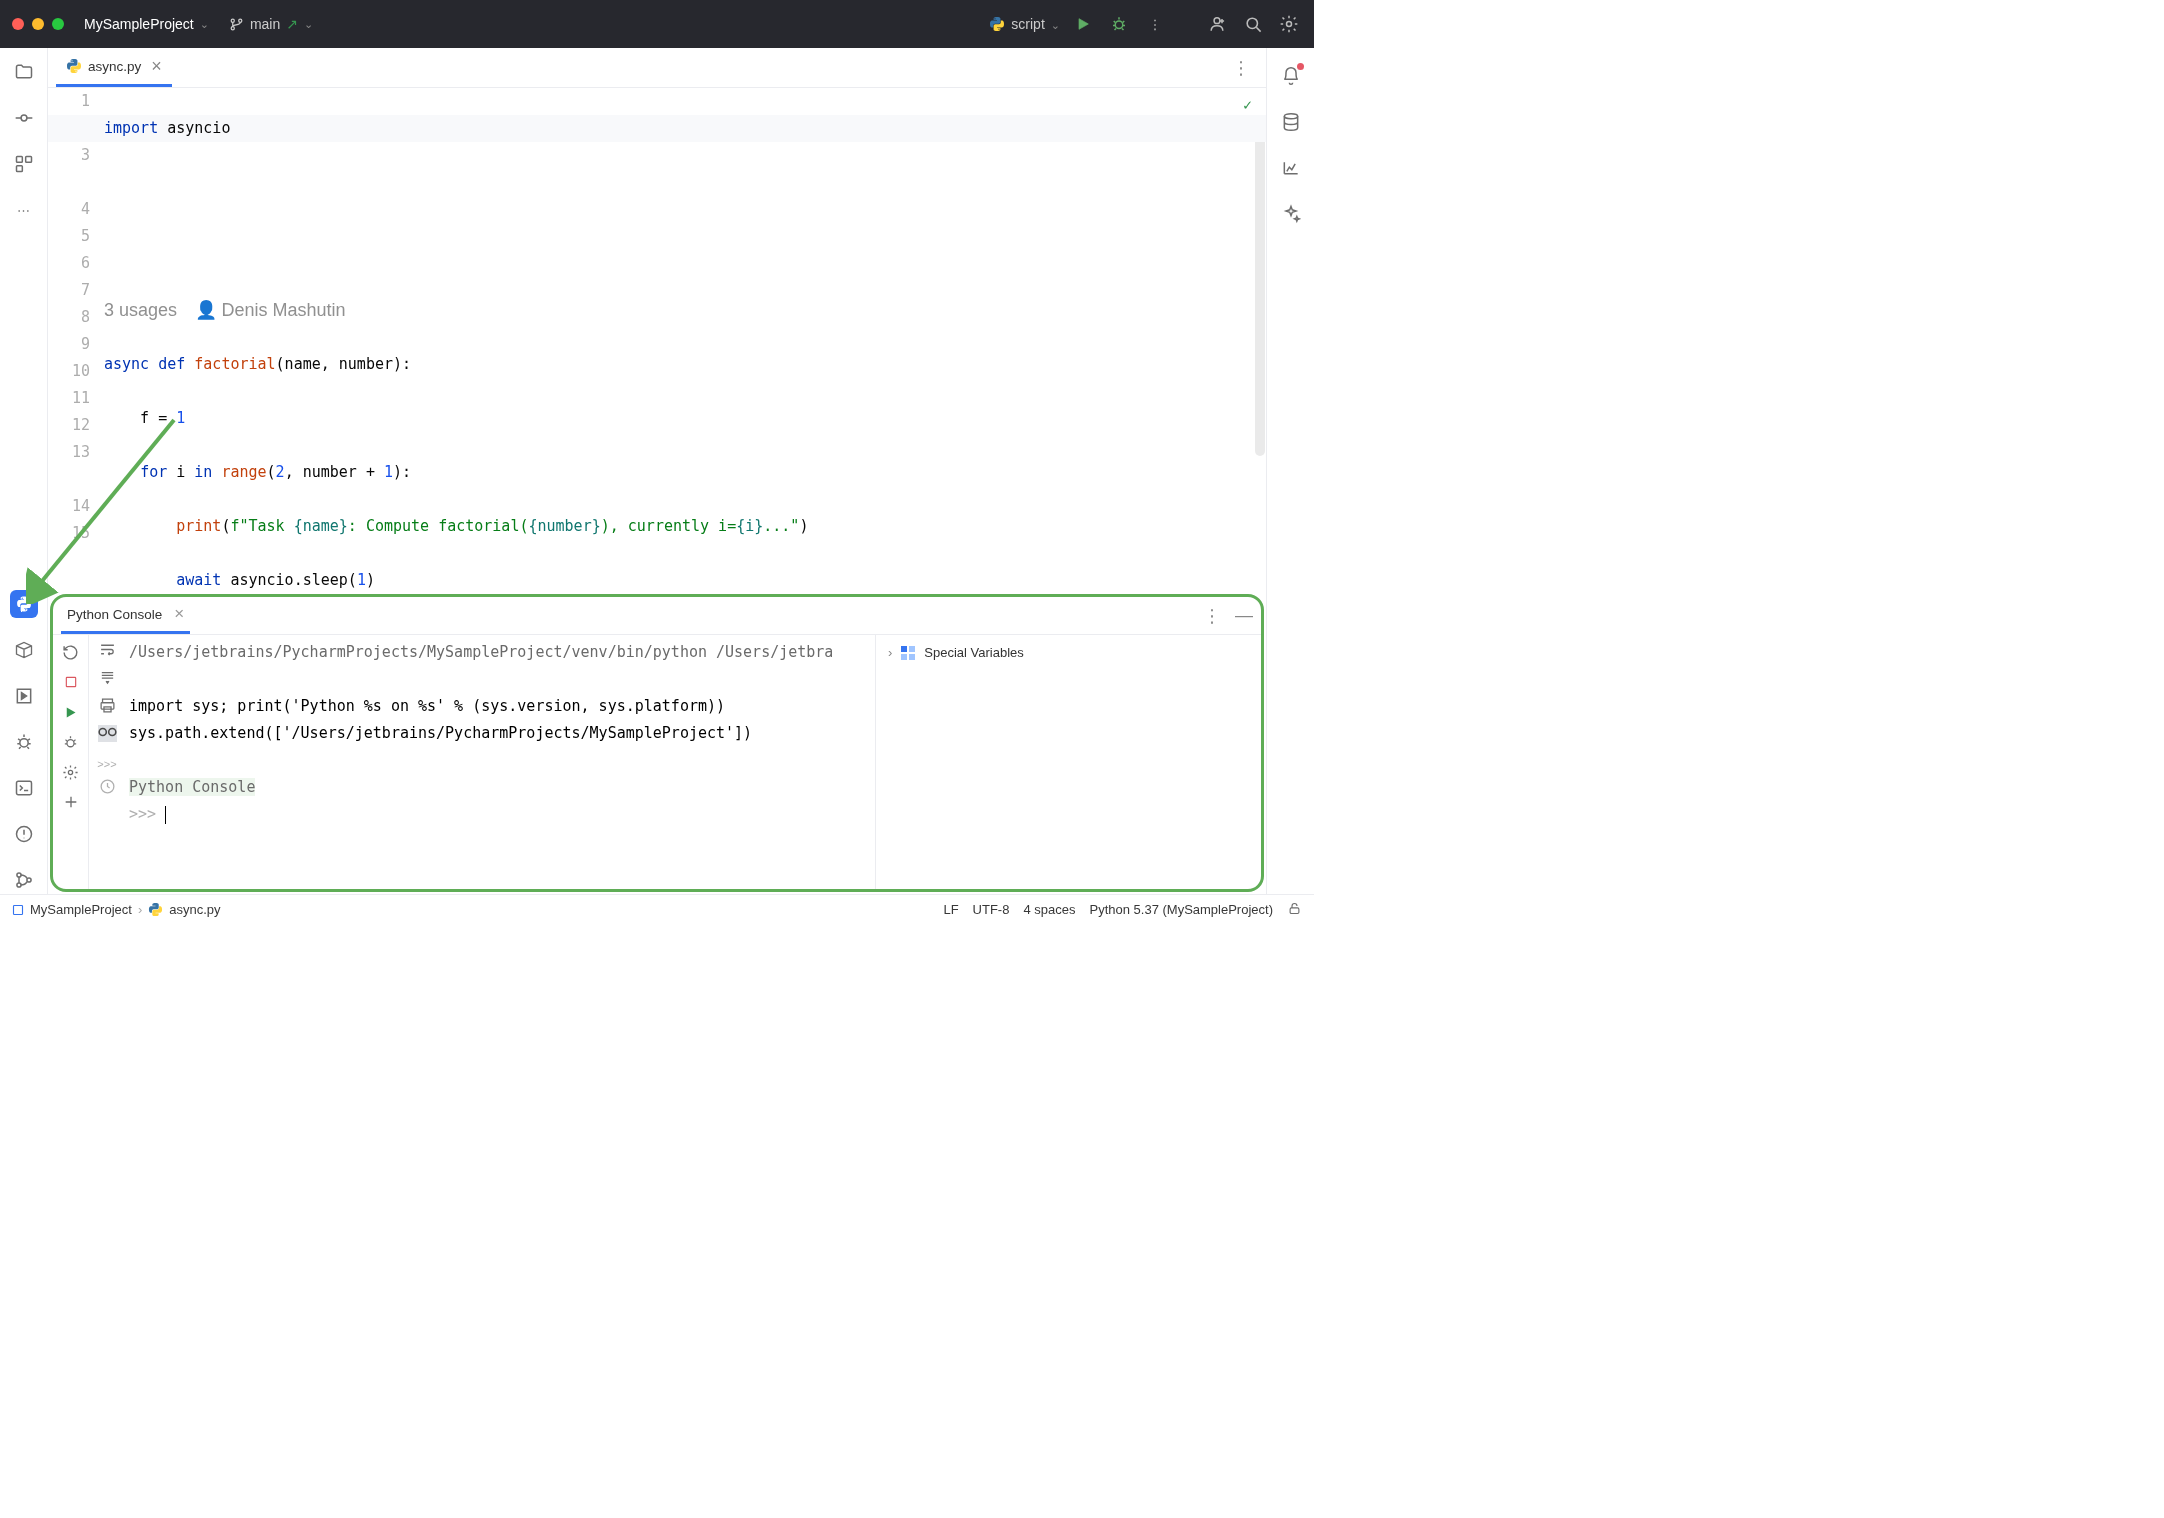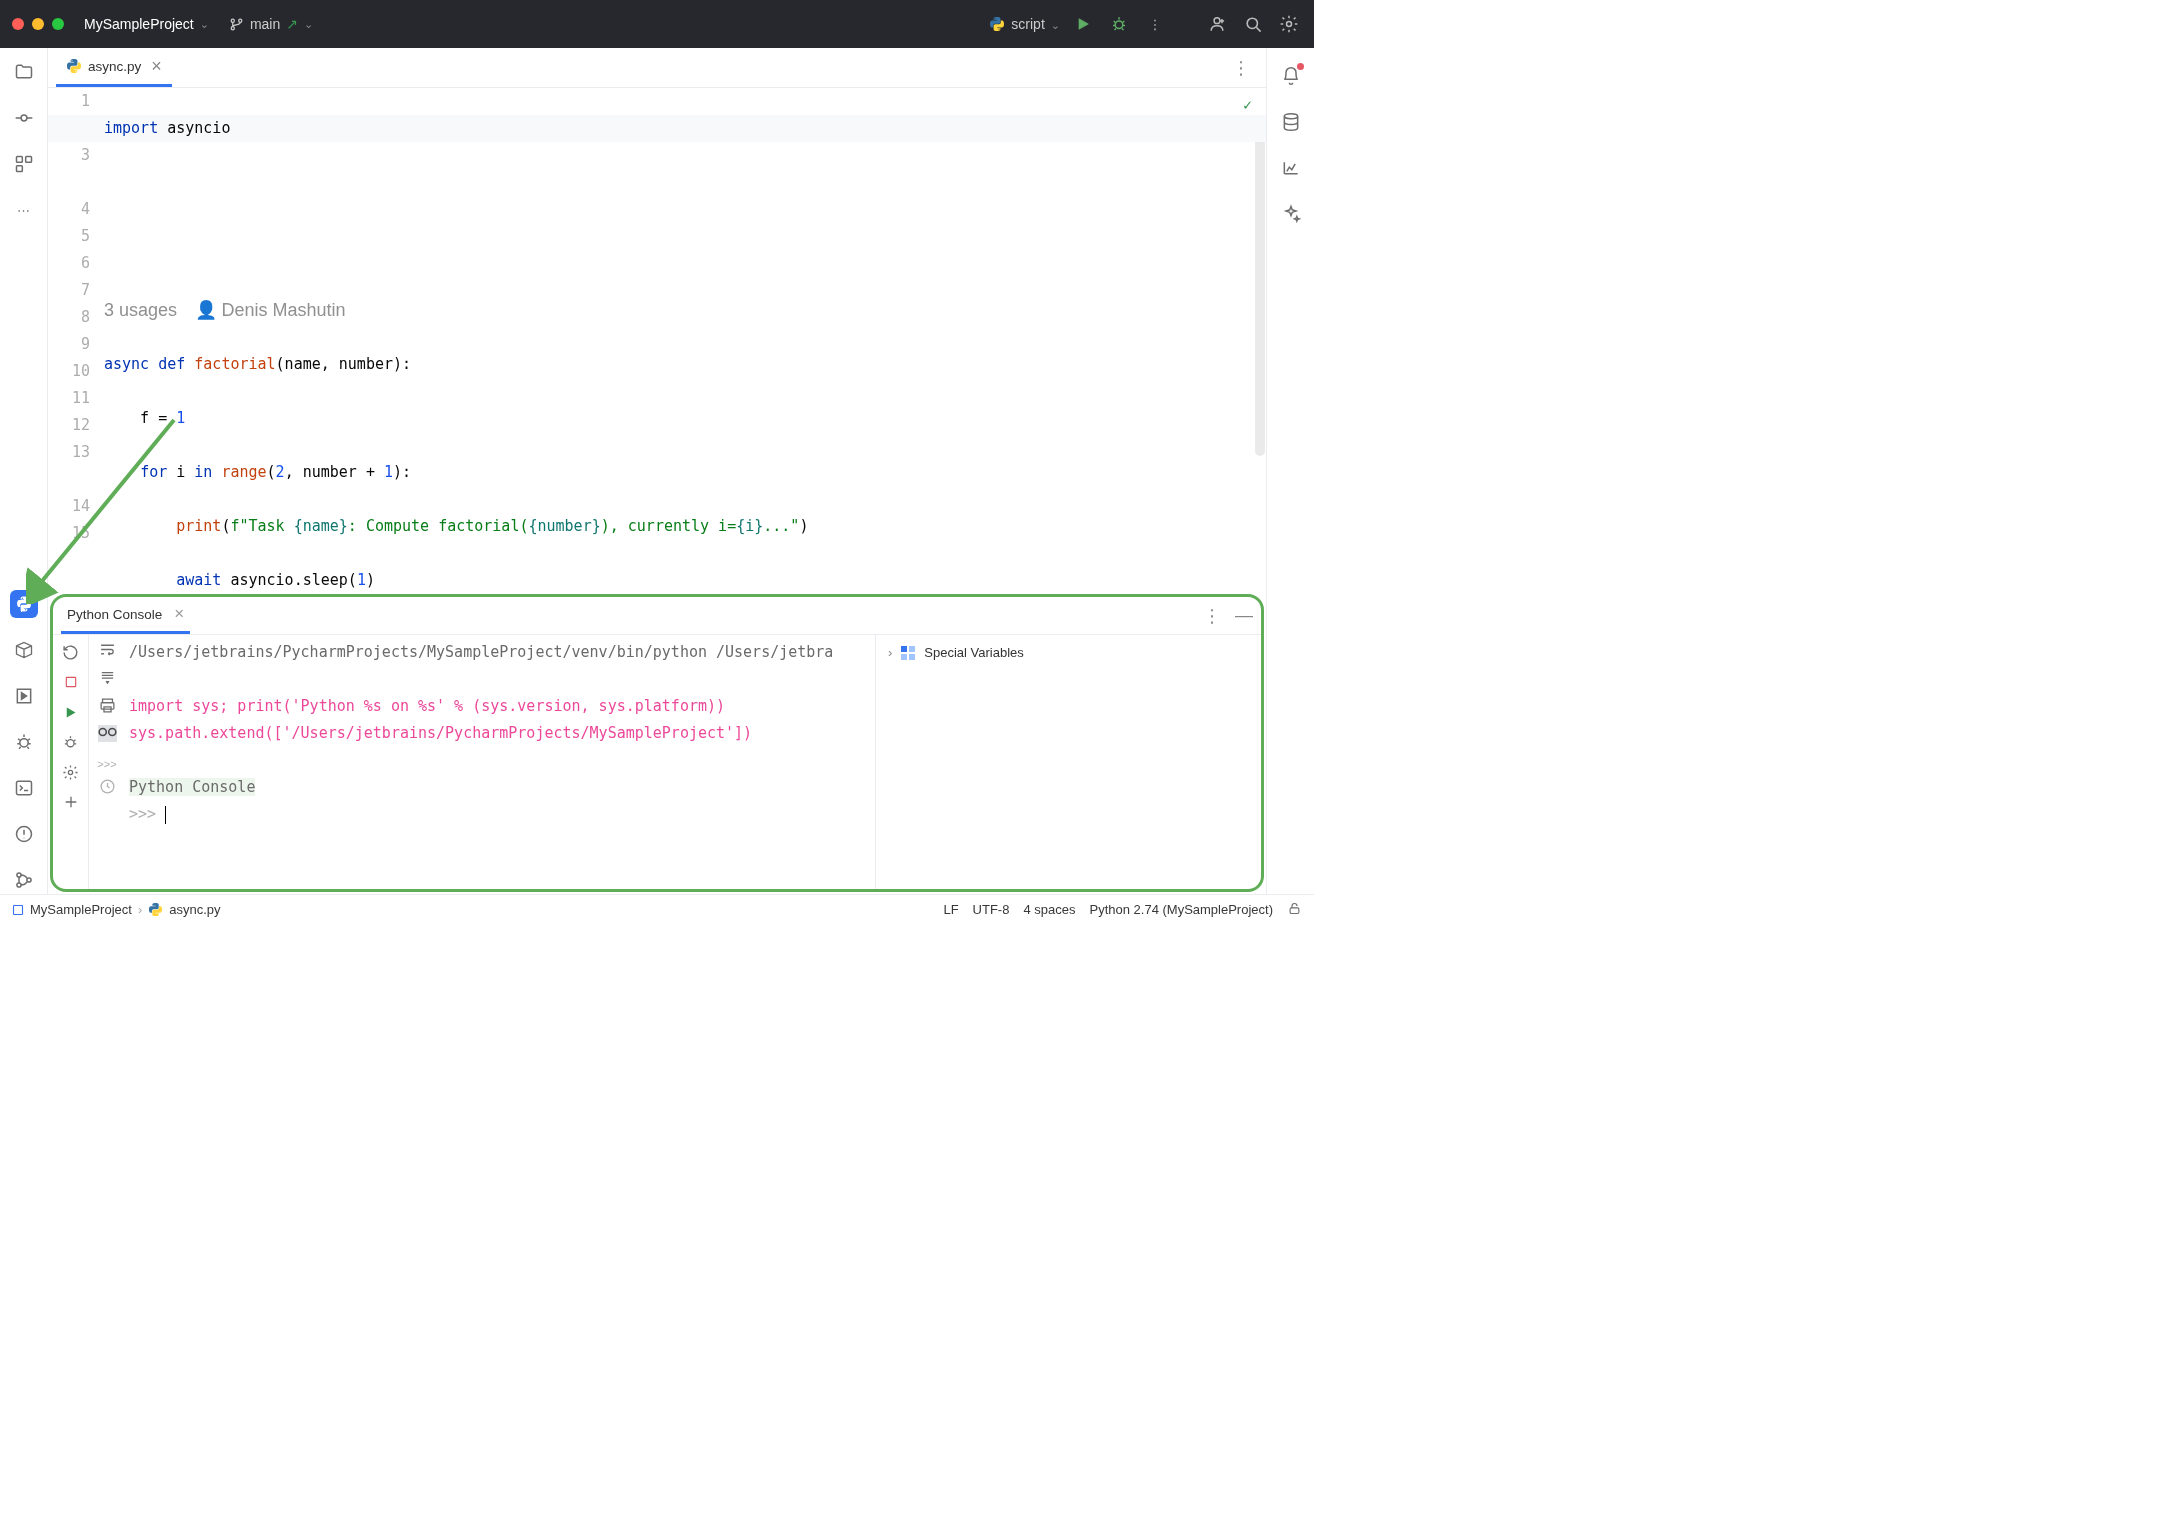--- a/index.html
+++ b/index.html
@@ -85,21 +85,21 @@
 .console-tabs { height: 38px; display: flex; align-items: center; padding: 0 8px; border-bottom: 1px solid #ebecf0; }
 .console-tab { display: flex; align-items: center; gap: 8px; padding: 0 6px; height: 100%; border-bottom: 3px solid #3574f0; font-size: 13.5px; }
 .console-tab .close { color: #999; font-size: 17px; margin-left: 4px; }
 .console-tabs .ct-actions { margin-left: auto; display: flex; gap: 14px; color: #888; font-size: 18px; }
 .console-body { flex: 1; display: flex; overflow: hidden; }
 .console-btns { width: 36px; display: flex; flex-direction: column; align-items: center; padding-top: 6px; gap: 8px; border-right: 1px solid #ebecf0; }
 .console-btns .cbtn { width: 22px; height: 22px; display: flex; align-items: center; justify-content: center; color: #6e6e6e; cursor: pointer; border-radius: 4px; }
 .console-btns2 { width: 36px; display: flex; flex-direction: column; align-items: center; padding-top: 6px; gap: 8px; }
 .cbtn.link { background: #dfe1e5; }
 .console-output { flex: 1; font-family: Menlo, Monaco, monospace; font-size: 15px; line-height: 27px; padding: 4px 4px; color: #6a6a6a; overflow: hidden; }
-.console-output .cmd { color: #ec4899; }
+.console-output .cmd { color: #000000; }
 .console-output .prompt3 { color: #b0b0b0; }
 .console-output .hl-line { background: #edf6ed; display: inline; }
 .console-output .cursor { border-left: 1.5px solid #000; display: inline-block; height: 18px; vertical-align: middle; }
 .vars-pane { width: 386px; border-left: 1px solid #ebecf0; padding: 10px 12px; display: flex; align-items: flex-start; gap: 8px; }
 .vars-pane .chev { color: #888; }
 
 .statusbar { height: 30px; border-top: 1px solid #ebecf0; display: flex; align-items: center; padding: 0 12px; font-size: 13px; color: #383838; gap: 14px; }
 .statusbar .bc { display: flex; align-items: center; gap: 6px; }
 .statusbar .bc-sep { color: #aaa; }
 .statusbar .spacer { flex: 1; }
@@ -425,21 +425,21 @@
     <svg class="pyicon" width="15" height="15" viewBox="0 0 32 32">
         <path fill="#3673a5" d="M15.9 2c-7 0-6.6 3-6.6 3v3.2h6.7V9H6.6S2 8.5 2 15.9s4 7.1 4 7.1h2.4v-3.4s-.1-4 4-4h6.7s3.8.1 3.8-3.7V5.6S23.5 2 15.9 2z"></path>
         <path fill="#ffd43b" d="M16.1 30c7 0 6.6-3 6.6-3v-3.2H16V23h9.4s4.6.5 4.6-6.9-4-7.1-4-7.1h-2.4v3.4s.1 4-4 4H13s-3.8-.1-3.8 3.7v6.3S8.5 30 16.1 30z"></path>
       </svg>
     <span>async.py</span>
   </div>
   <div class="spacer"></div>
   <span>LF</span>
   <span>UTF-8</span>
   <span>4 spaces</span>
-  <span>Python 2.74 (MySampleProject)</span>
+  <span>Python 5.37 (MySampleProject)</span>
   <span>
     <svg width="15" height="15" viewBox="0 0 24 24" fill="none" stroke="#6e6e6e" stroke-width="1.8">
         <rect x="5" y="11" width="14" height="9" rx="2"></rect>
         <path d="M8 11V8a4 4 0 0 1 8 0"></path>
       </svg>
   </span>
 </div>
 
 <svg class="arrow-svg" width="160" height="190">
   <defs>

